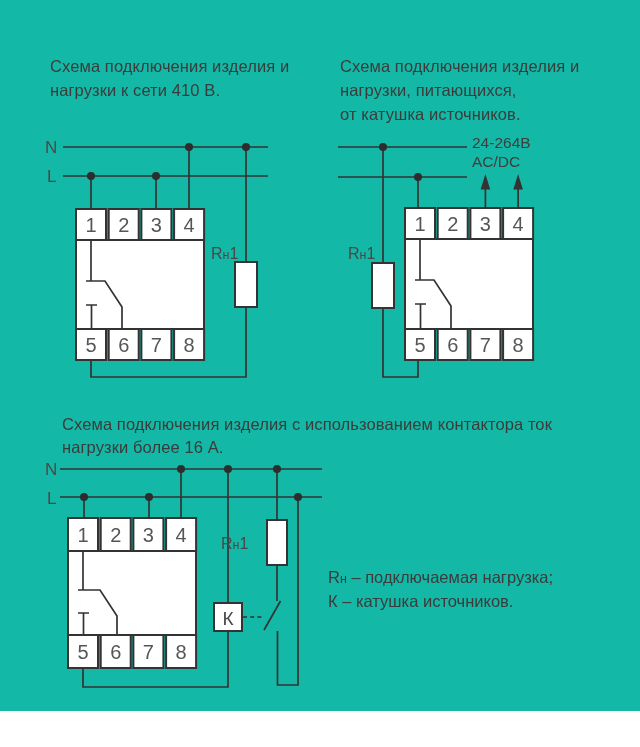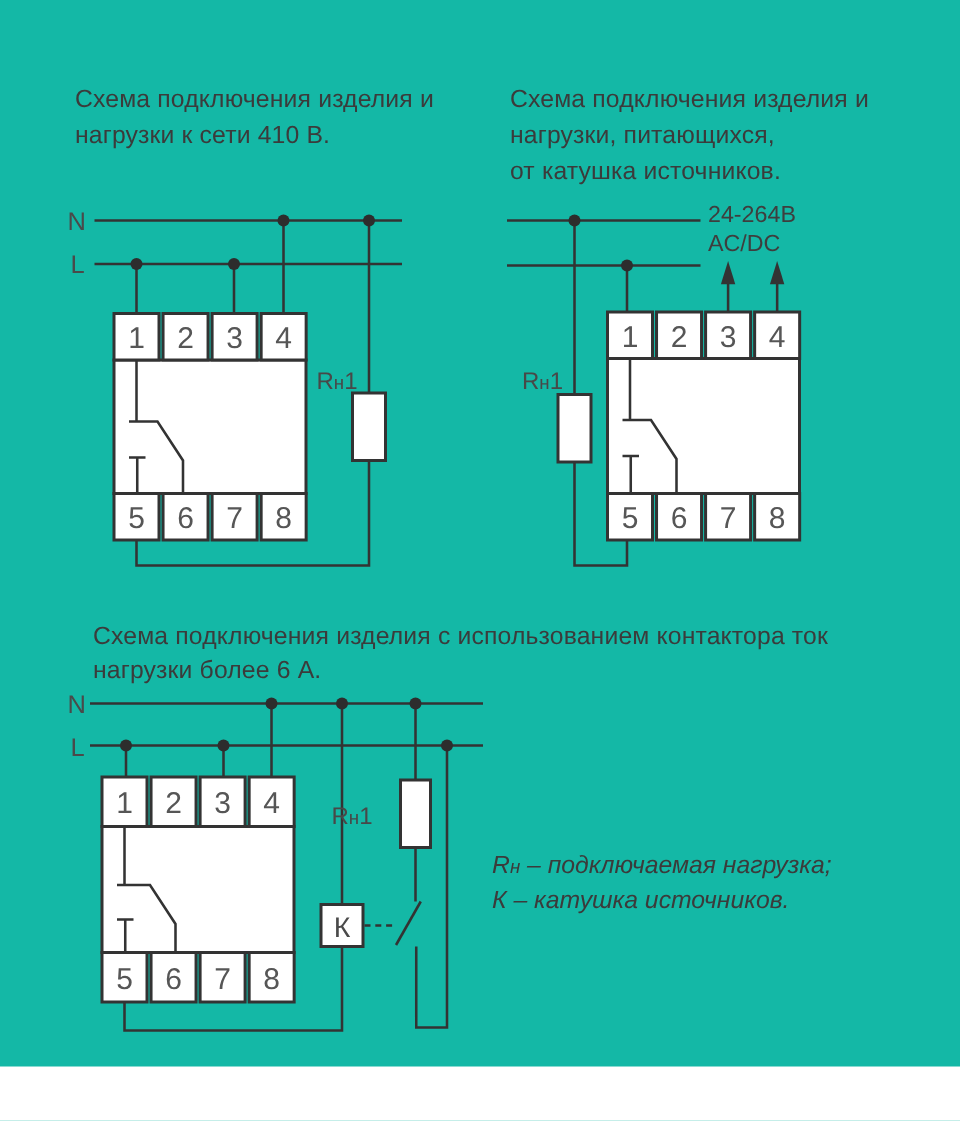--- a/index.html
+++ b/index.html
@@ -1,21 +1,21 @@
 <!DOCTYPE html>
 <html><head>
 <meta charset="utf-8">
 <style>
   html,body{margin:0;padding:0;background:#ffffff;}
   body{width:640px;height:747px;font-family:"Liberation Sans",sans-serif;}
   .stage{position:relative;width:640px;height:711px;background:#14b8a6;overflow:hidden;}
   .stage > svg{position:absolute;left:0;top:0;}
   .title{position:absolute;color:#3b3b3b;font-size:16.5px;line-height:24px;letter-spacing:0.1px;}
   .title.small-lh{line-height:22.5px;}
-  .legend{position:absolute;left:328px;top:566px;font-style:italic;color:#3b3b3b;
+  .legend{position:absolute;left:328px;top:566px;color:#3b3b3b;
           font-size:16.5px;line-height:22px;}
   .legend .sub{font-size:12.5px;}
   
   .wire{fill:none;stroke:#333333;stroke-width:1.7;}
   .dash{fill:none;stroke:#333333;stroke-width:1.7;stroke-dasharray:4 3.2;}
   .box{fill:#ffffff;stroke:#333333;stroke-width:2;}
   .dot{fill:#2d2d2d;}
   .head{fill:#333333;}
   text{fill:#4a4a4a;}
   .lbl{font-size:17px;}
@@ -36,21 +36,21 @@
   </div>
 
   <div class="title" style="left:340px;top:54px;width:260px;">
     <div>Схема подключения изделия и</div>
     <div>нагрузки, питающихся,</div>
     <div>от катушка источников.</div>
   </div>
 
   <div class="title small-lh" style="left:50px;top:413px;width:560px;margin-left:12px;">
     <div>Схема подключения изделия с использованием контактора ток</div>
-    <div>нагрузки более 6 А.</div>
+    <div>нагрузки более 16 А.</div>
   </div>
 
   <div class="legend">
     <div><span>R</span><span class="sub">н</span><span> – подключаемая нагрузка;</span></div>
     <div>К – катушка источников.</div>
   </div>
 
   <svg width="640" height="747" viewBox="0 0 640 747">
 
     <g>

